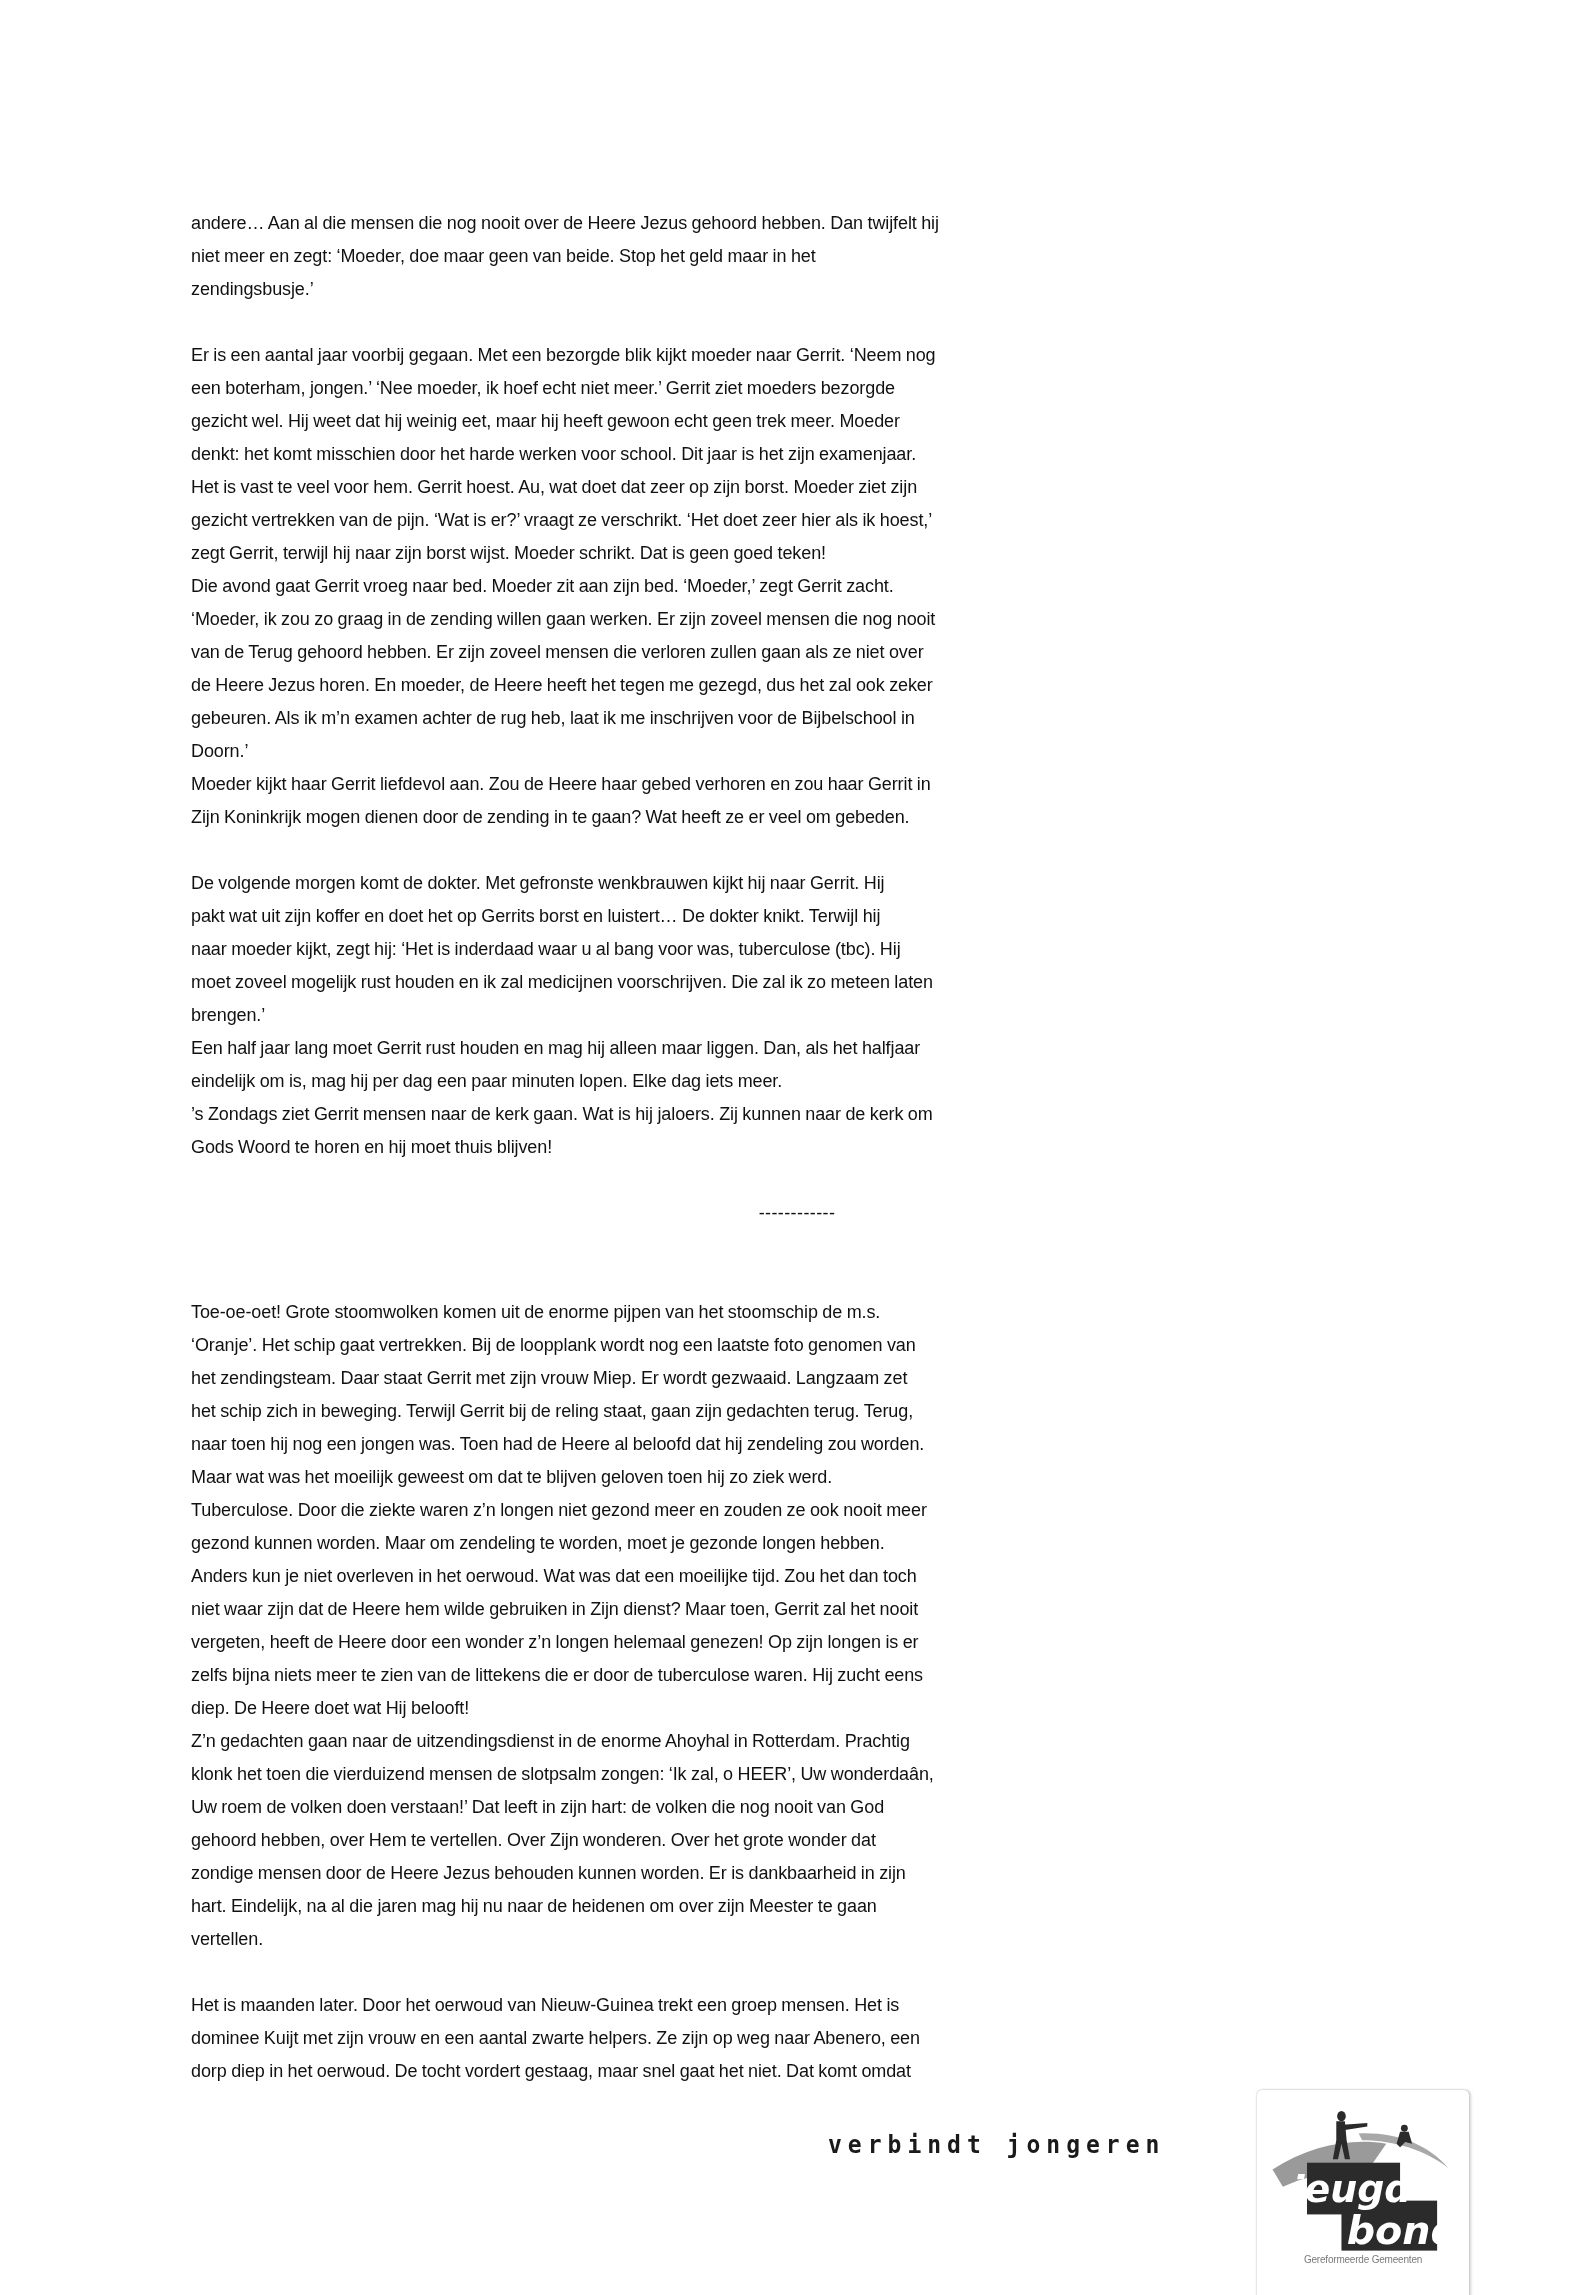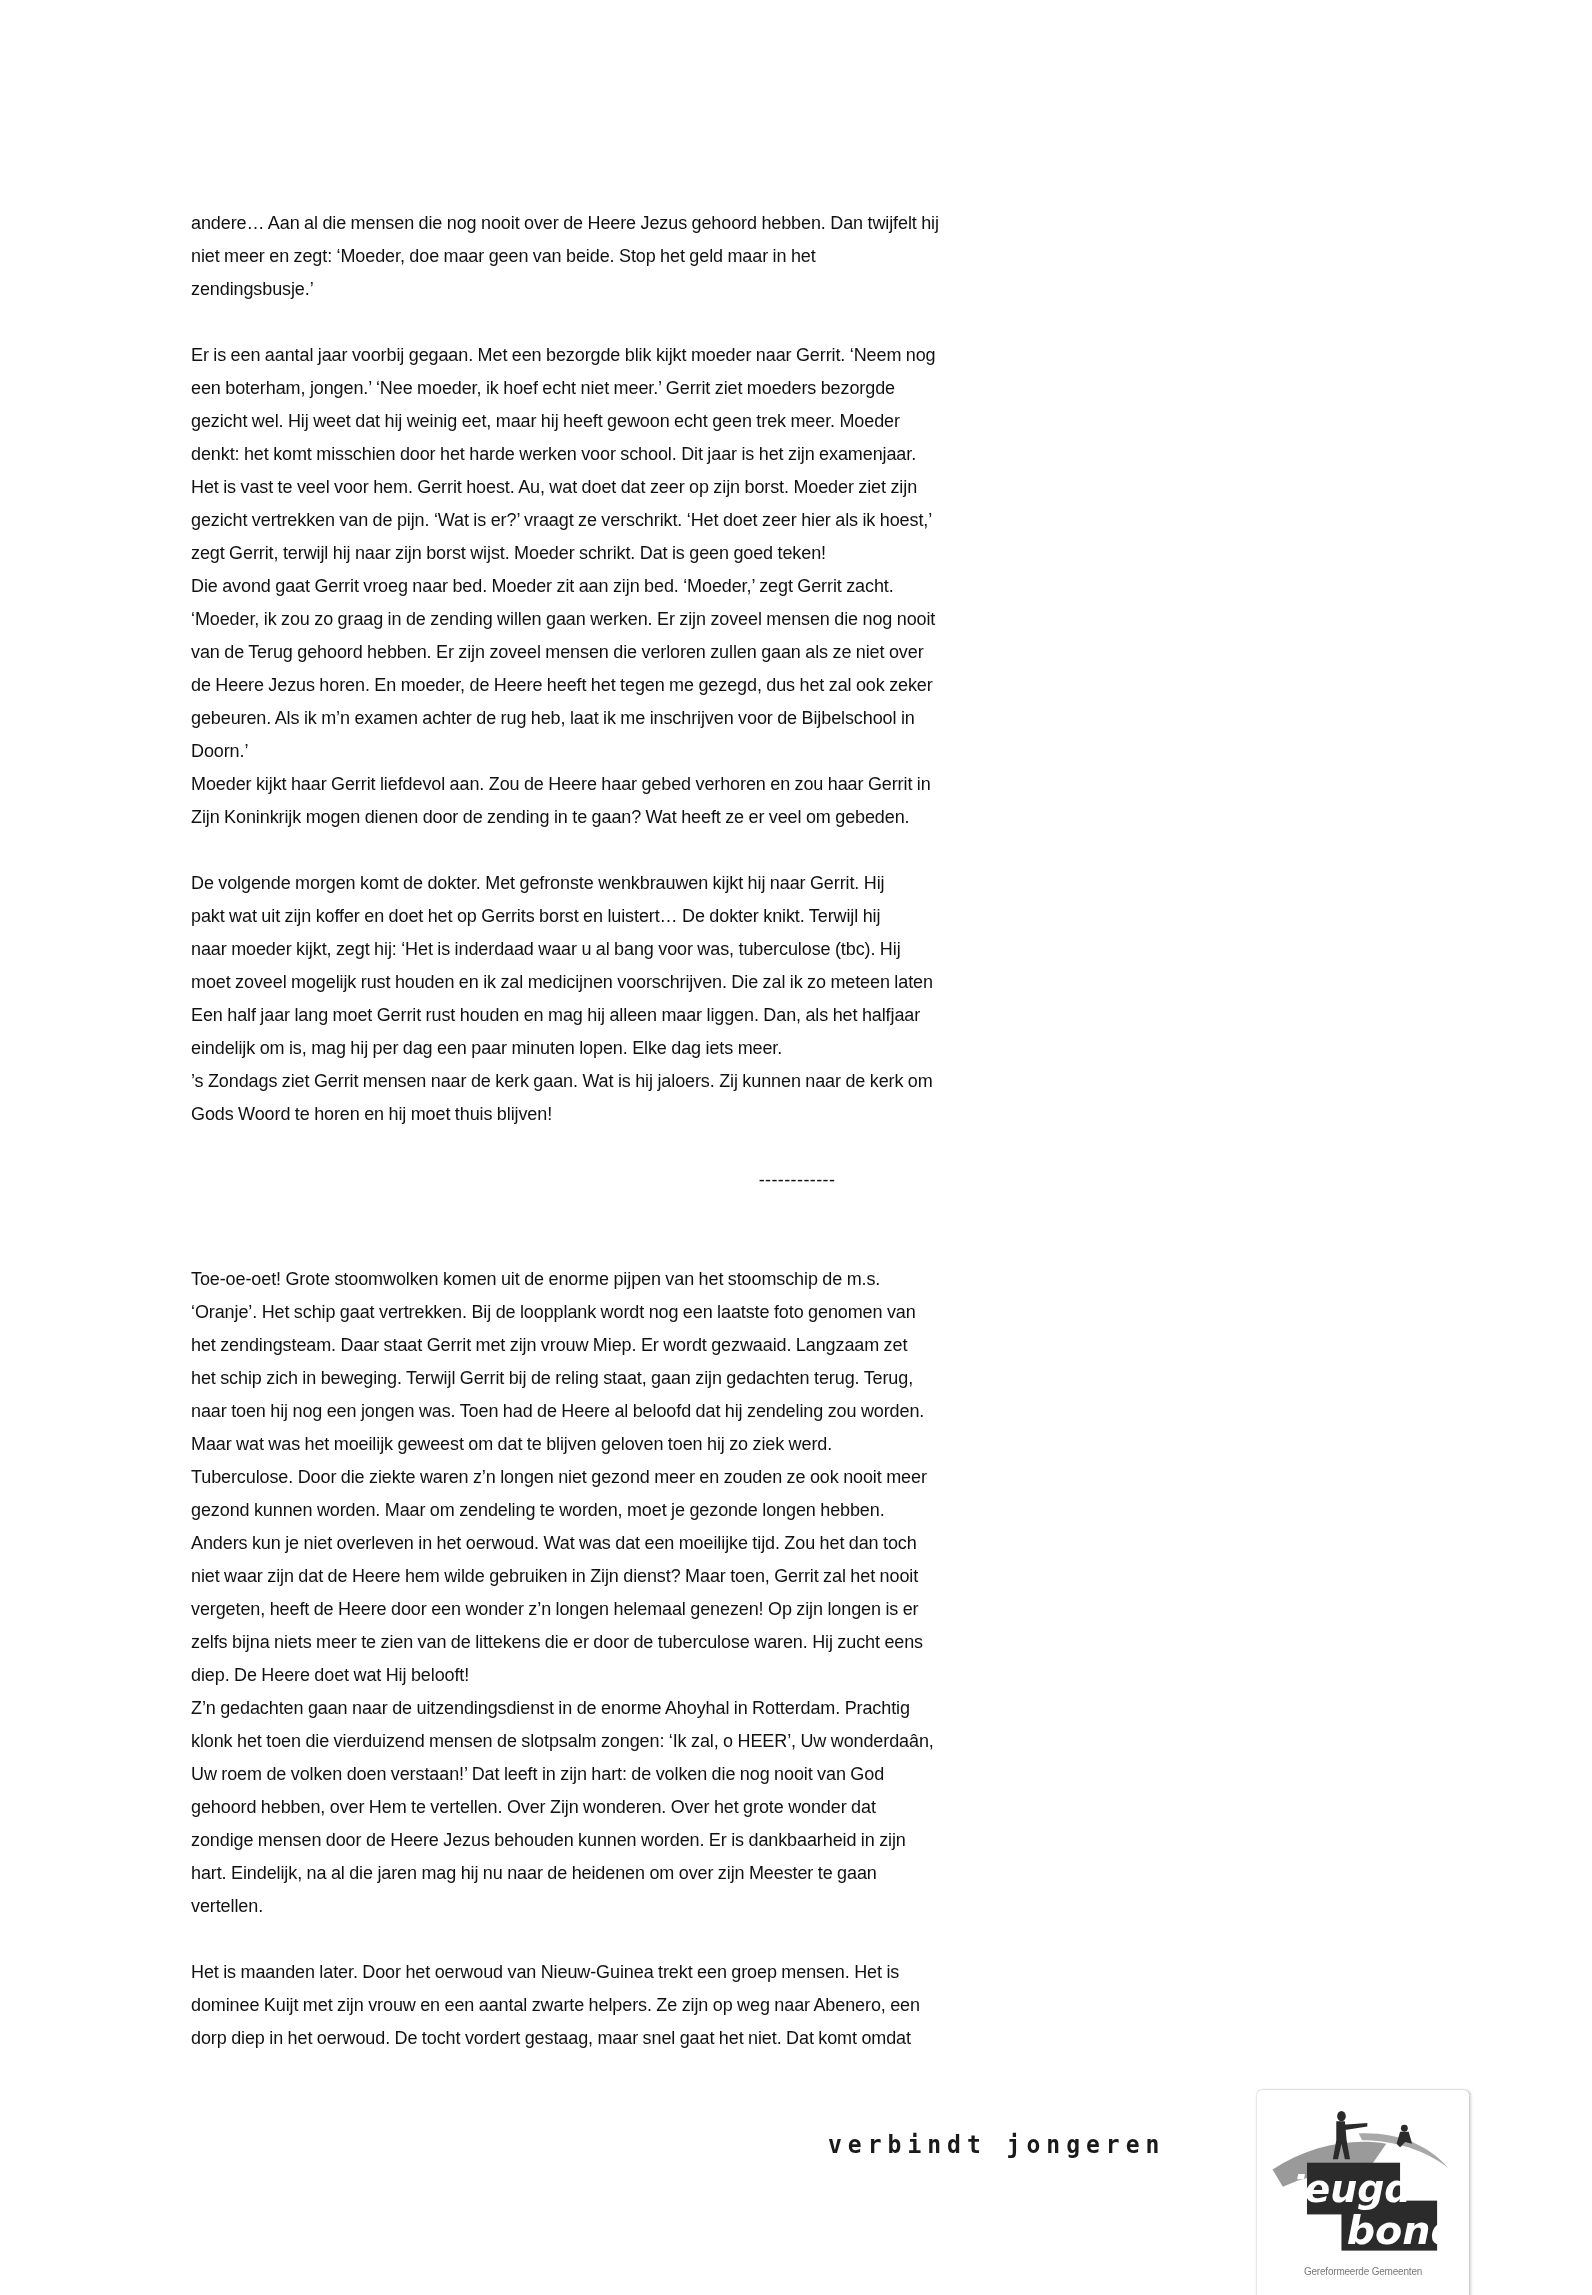--- a/index.html
+++ b/index.html
@@ -70,21 +70,20 @@
   .logo-sub {
     position: absolute;
     left: 0;
     width: 212px;
     top: 164px;
     text-align: center;
     font-size: 10px;
     color: #7a7a7a;
     font-family: "Liberation Sans", sans-serif;
     letter-spacing: -0.2px;
-    margin-top: 12px;
   }
   .logo-word {
     font-family: "DejaVu Sans", sans-serif;
     font-weight: bold;
     font-style: italic;
     fill: #ffffff;
   }
 </style>
 </head>
 <body>
@@ -112,20 +111,21 @@
       <span class="line">Doorn.’</span>
       <span class="line">Moeder kijkt haar Gerrit liefdevol aan. Zou de Heere haar gebed verhoren en zou haar Gerrit in</span>
       <span class="line">Zijn Koninkrijk mogen dienen door de zending in te gaan? Wat heeft ze er veel om gebeden.</span>
     </div>
     <span class="blank"></span>
     <div>
       <span class="line">De volgende morgen komt de dokter. Met gefronste wenkbrauwen kijkt hij naar Gerrit. Hij</span>
       <span class="line">pakt wat uit zijn koffer en doet het op Gerrits borst en luistert… De dokter knikt. Terwijl hij</span>
       <span class="line">naar moeder kijkt, zegt hij: ‘Het is inderdaad waar u al bang voor was, tuberculose (tbc). Hij</span>
       <span class="line">moet zoveel mogelijk rust houden en ik zal medicijnen voorschrijven. Die zal ik zo meteen laten</span>
+      <span class="line">brengen.’</span>
       <span class="line">Een half jaar lang moet Gerrit rust houden en mag hij alleen maar liggen. Dan, als het halfjaar</span>
       <span class="line">eindelijk om is, mag hij per dag een paar minuten lopen. Elke dag iets meer.</span>
       <span class="line">’s Zondags ziet Gerrit mensen naar de kerk gaan. Wat is hij jaloers. Zij kunnen naar de kerk om</span>
       <span class="line">Gods Woord te horen en hij moet thuis blijven!</span>
     </div>
     <span class="blank"></span>
     <span class="separator-block">------------</span>
     <span class="blank"></span>
     <span class="blank"></span>
     <div>

